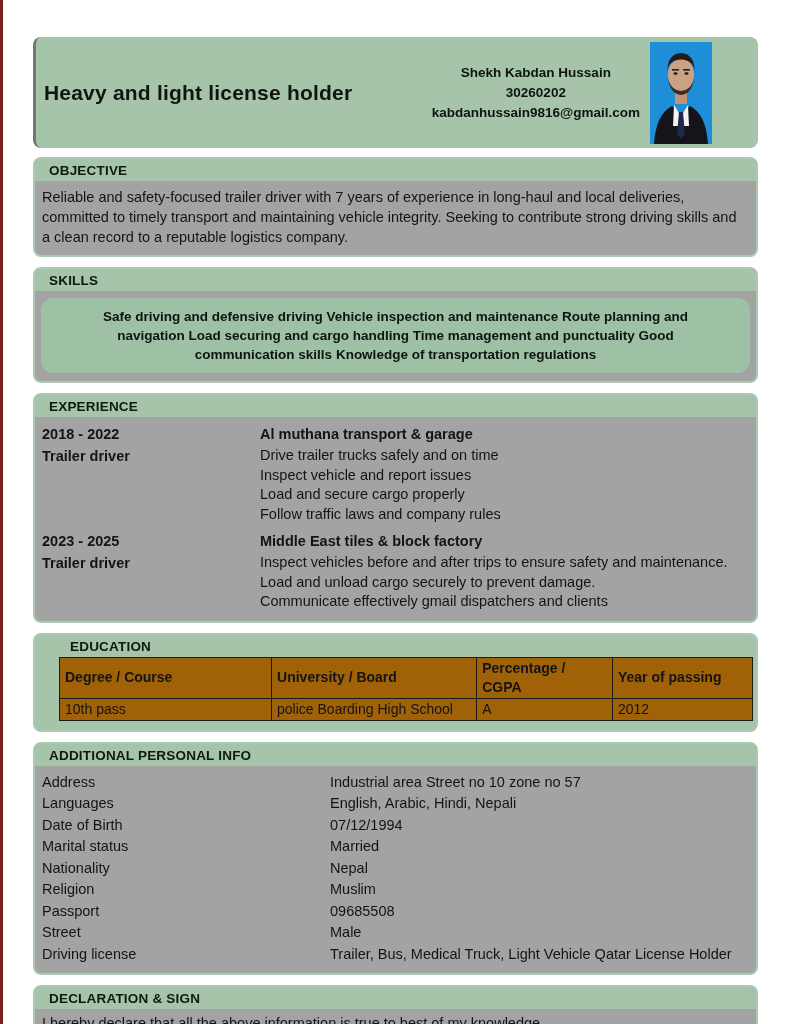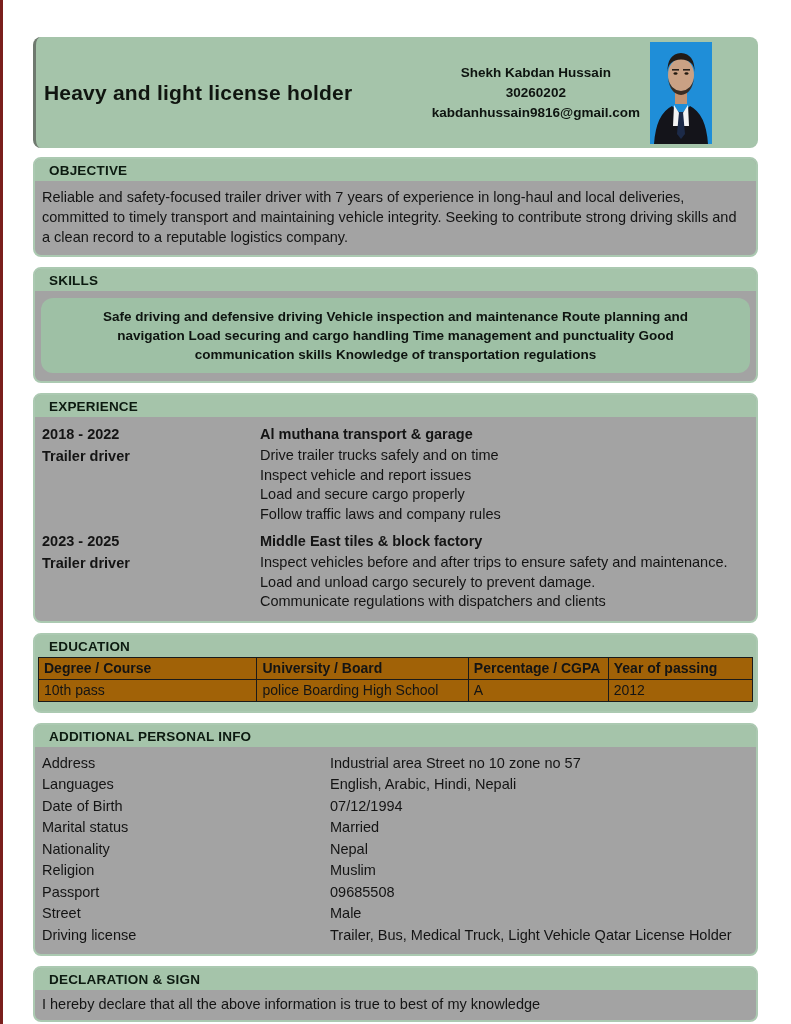--- a/index.html
+++ b/index.html
@@ -79,21 +79,21 @@
   }
 
   
   .exp-grid{display:grid;grid-template-columns:218px 1fr;}
   .exp-grid .b{font-weight:bold;}
   .exp-row{padding:1px 0;}
   .duties div{line-height:19.5px;}
   .entry-gap{height:5px;}
 
   
-  .section.green-body{background:var(--green);}
+  .section.green-body{background:var(--green);padding-left:21px;}
   .edu-table{
     width:calc(100% - 6px);
     margin:0 3px 9px 3px;
     border-collapse:collapse;
     background:#a16207;
   }
   .edu-table th,.edu-table td{
     border:1.5px solid var(--tableBorder);
     font-size:14px;
     text-align:left;
@@ -180,21 +180,21 @@
           </div>
         </div>
         <div class="entry-gap"></div>
         <div class="exp-grid">
           <div class="b exp-row">2023 - 2025</div>
           <div class="b exp-row">Middle East tiles &amp; block factory</div>
           <div class="b exp-row">Trailer driver</div>
           <div class="duties exp-row">
             <div>Inspect vehicles before and after trips to ensure safety and maintenance.</div>
             <div>Load and unload cargo securely to prevent damage.</div>
-            <div>Communicate regulations with dispatchers and clients</div>
+            <div>Communicate effectively gmail dispatchers and clients</div>
           </div>
         </div>
       </div>
     </div>
 
     <div class="section green-body">
       <div class="section-header">EDUCATION</div>
       <table class="edu-table">
         <thead>
           <tr>

